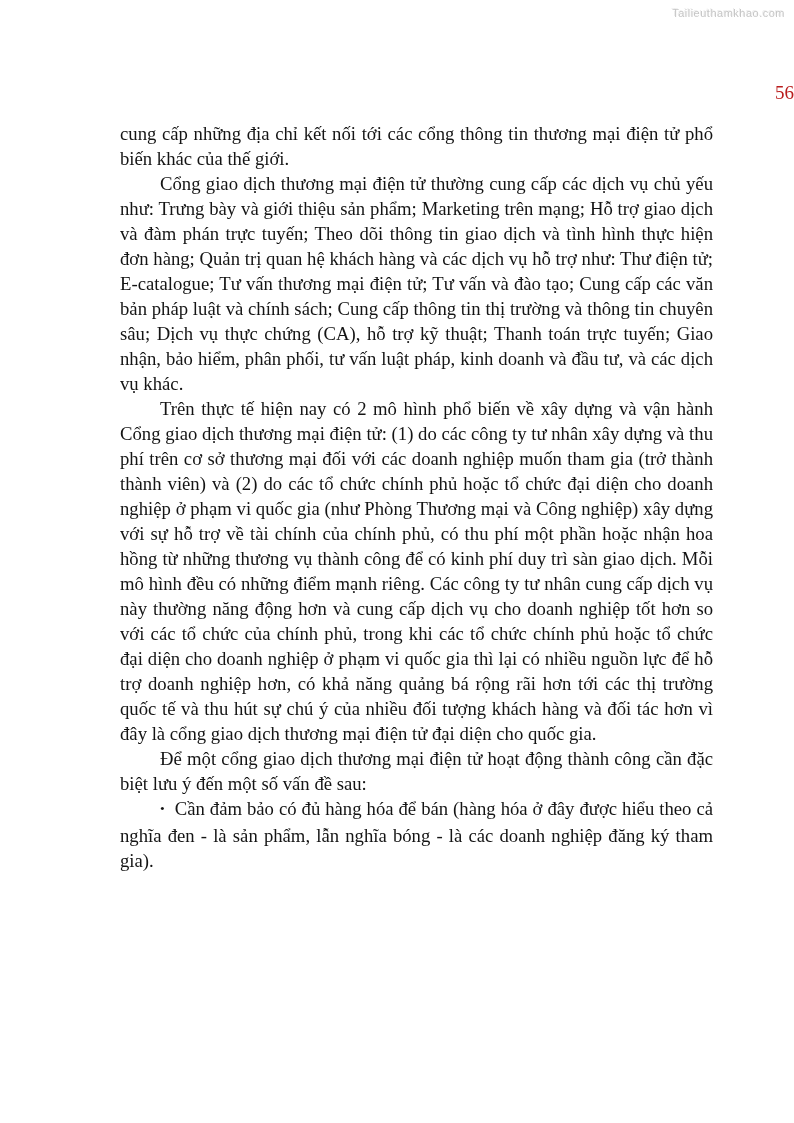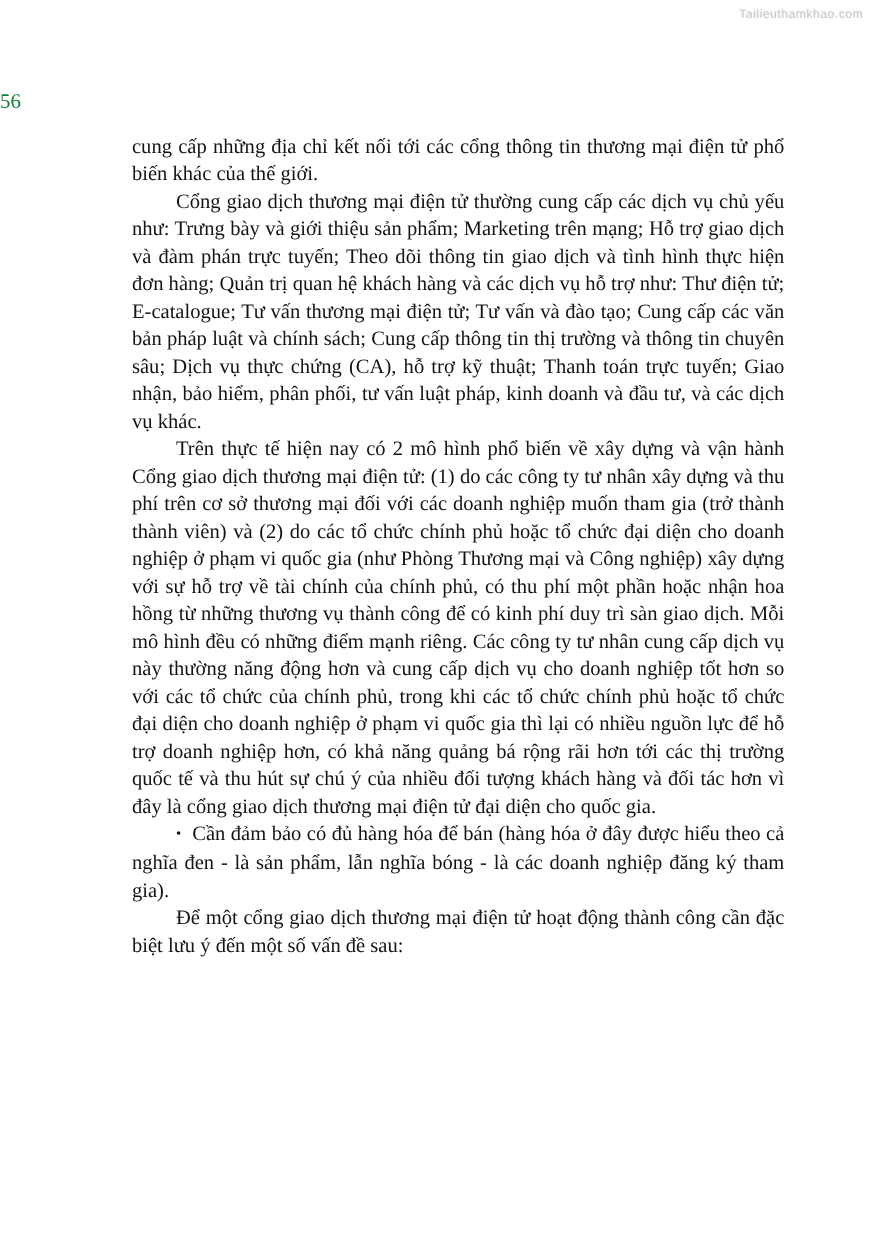--- a/index.html
+++ b/index.html
@@ -24,23 +24,23 @@
     font-size: 11px;
     color: #c6c6c6;
     text-shadow: 1px 1px 0 #ffffff, -1px -1px 0 #ededed;
     letter-spacing: 0.5px;
   }
   .page-number {
     position: absolute;
     top: 82px;
     left: 0;
     width: 100%;
-    text-align: left;
+    text-align: right;
     font-size: 19px;
-    color: #15803d;
+    color: #b91c1c;
   }
   .page-body {
     position: absolute;
     top: 121px;
     left: 120px;
     width: 593px;
     font-size: 18.7px;
     line-height: 25px;
     text-align: justify;
     color: #141414;
@@ -67,16 +67,16 @@
 
 <div class="page">
   <div class="watermark">Tailieuthamkhao.com</div>
 
   <div class="page-number">56</div>
 
   <div class="page-body">
       <p class="para">cung cấp những địa chỉ kết nối tới các cổng thông tin thương mại điện tử phổ biến khác của thế giới.</p>
       <p class="para indent">Cổng giao dịch thương mại điện tử thường cung cấp các dịch vụ chủ yếu như: Trưng bày và giới thiệu sản phẩm; Marketing trên mạng; Hỗ trợ giao dịch và đàm phán trực tuyến; Theo dõi thông tin giao dịch và tình hình thực hiện đơn hàng; Quản trị quan hệ khách hàng và các dịch vụ hỗ trợ như: Thư điện tử; E-catalogue; Tư vấn thương mại điện tử; Tư vấn và đào tạo; Cung cấp các văn bản pháp luật và chính sách; Cung cấp thông tin thị trường và thông tin chuyên sâu; Dịch vụ thực chứng (CA), hỗ trợ kỹ thuật; Thanh toán trực tuyến; Giao nhận, bảo hiểm, phân phối, tư vấn luật pháp, kinh doanh và đầu tư, và các dịch vụ khác.</p>
       <p class="para indent">Trên thực tế hiện nay có 2 mô hình phổ biến về xây dựng và vận hành Cổng giao dịch thương mại điện tử: (1) do các công ty tư nhân xây dựng và thu phí trên cơ sở thương mại đối với các doanh nghiệp muốn tham gia (trở thành thành viên) và (2) do các tổ chức chính phủ hoặc tổ chức đại diện cho doanh nghiệp ở phạm vi quốc gia (như Phòng Thương mại và Công nghiệp) xây dựng với sự hỗ trợ về tài chính của chính phủ, có thu phí một phần hoặc nhận hoa hồng từ những thương vụ thành công để có kinh phí duy trì sàn giao dịch. Mỗi mô hình đều có những điểm mạnh riêng. Các công ty tư nhân cung cấp dịch vụ này thường năng động hơn và cung cấp dịch vụ cho doanh nghiệp tốt hơn so với các tổ chức của chính phủ, trong khi các tổ chức chính phủ hoặc tổ chức đại diện cho doanh nghiệp ở phạm vi quốc gia thì lại có nhiều nguồn lực để hỗ trợ doanh nghiệp hơn, có khả năng quảng bá rộng rãi hơn tới các thị trường quốc tế và thu hút sự chú ý của nhiều đối tượng khách hàng và đối tác hơn vì đây là cổng giao dịch thương mại điện tử đại diện cho quốc gia.</p>
+      <p class="para indent">Để một cổng giao dịch thương mại điện tử hoạt động thành công cần đặc biệt lưu ý đến một số vấn đề sau:</p>
       <p class="para bullet-para"><span class="bullet">•</span>Cần đảm bảo có đủ hàng hóa để bán (hàng hóa ở đây được hiểu theo cả nghĩa đen - là sản phẩm, lẫn nghĩa bóng - là các doanh nghiệp đăng ký tham gia).</p>
-      <p class="para indent">Để một cổng giao dịch thương mại điện tử hoạt động thành công cần đặc biệt lưu ý đến một số vấn đề sau:</p>
     </div>
 </div>
 
 </body></html>

